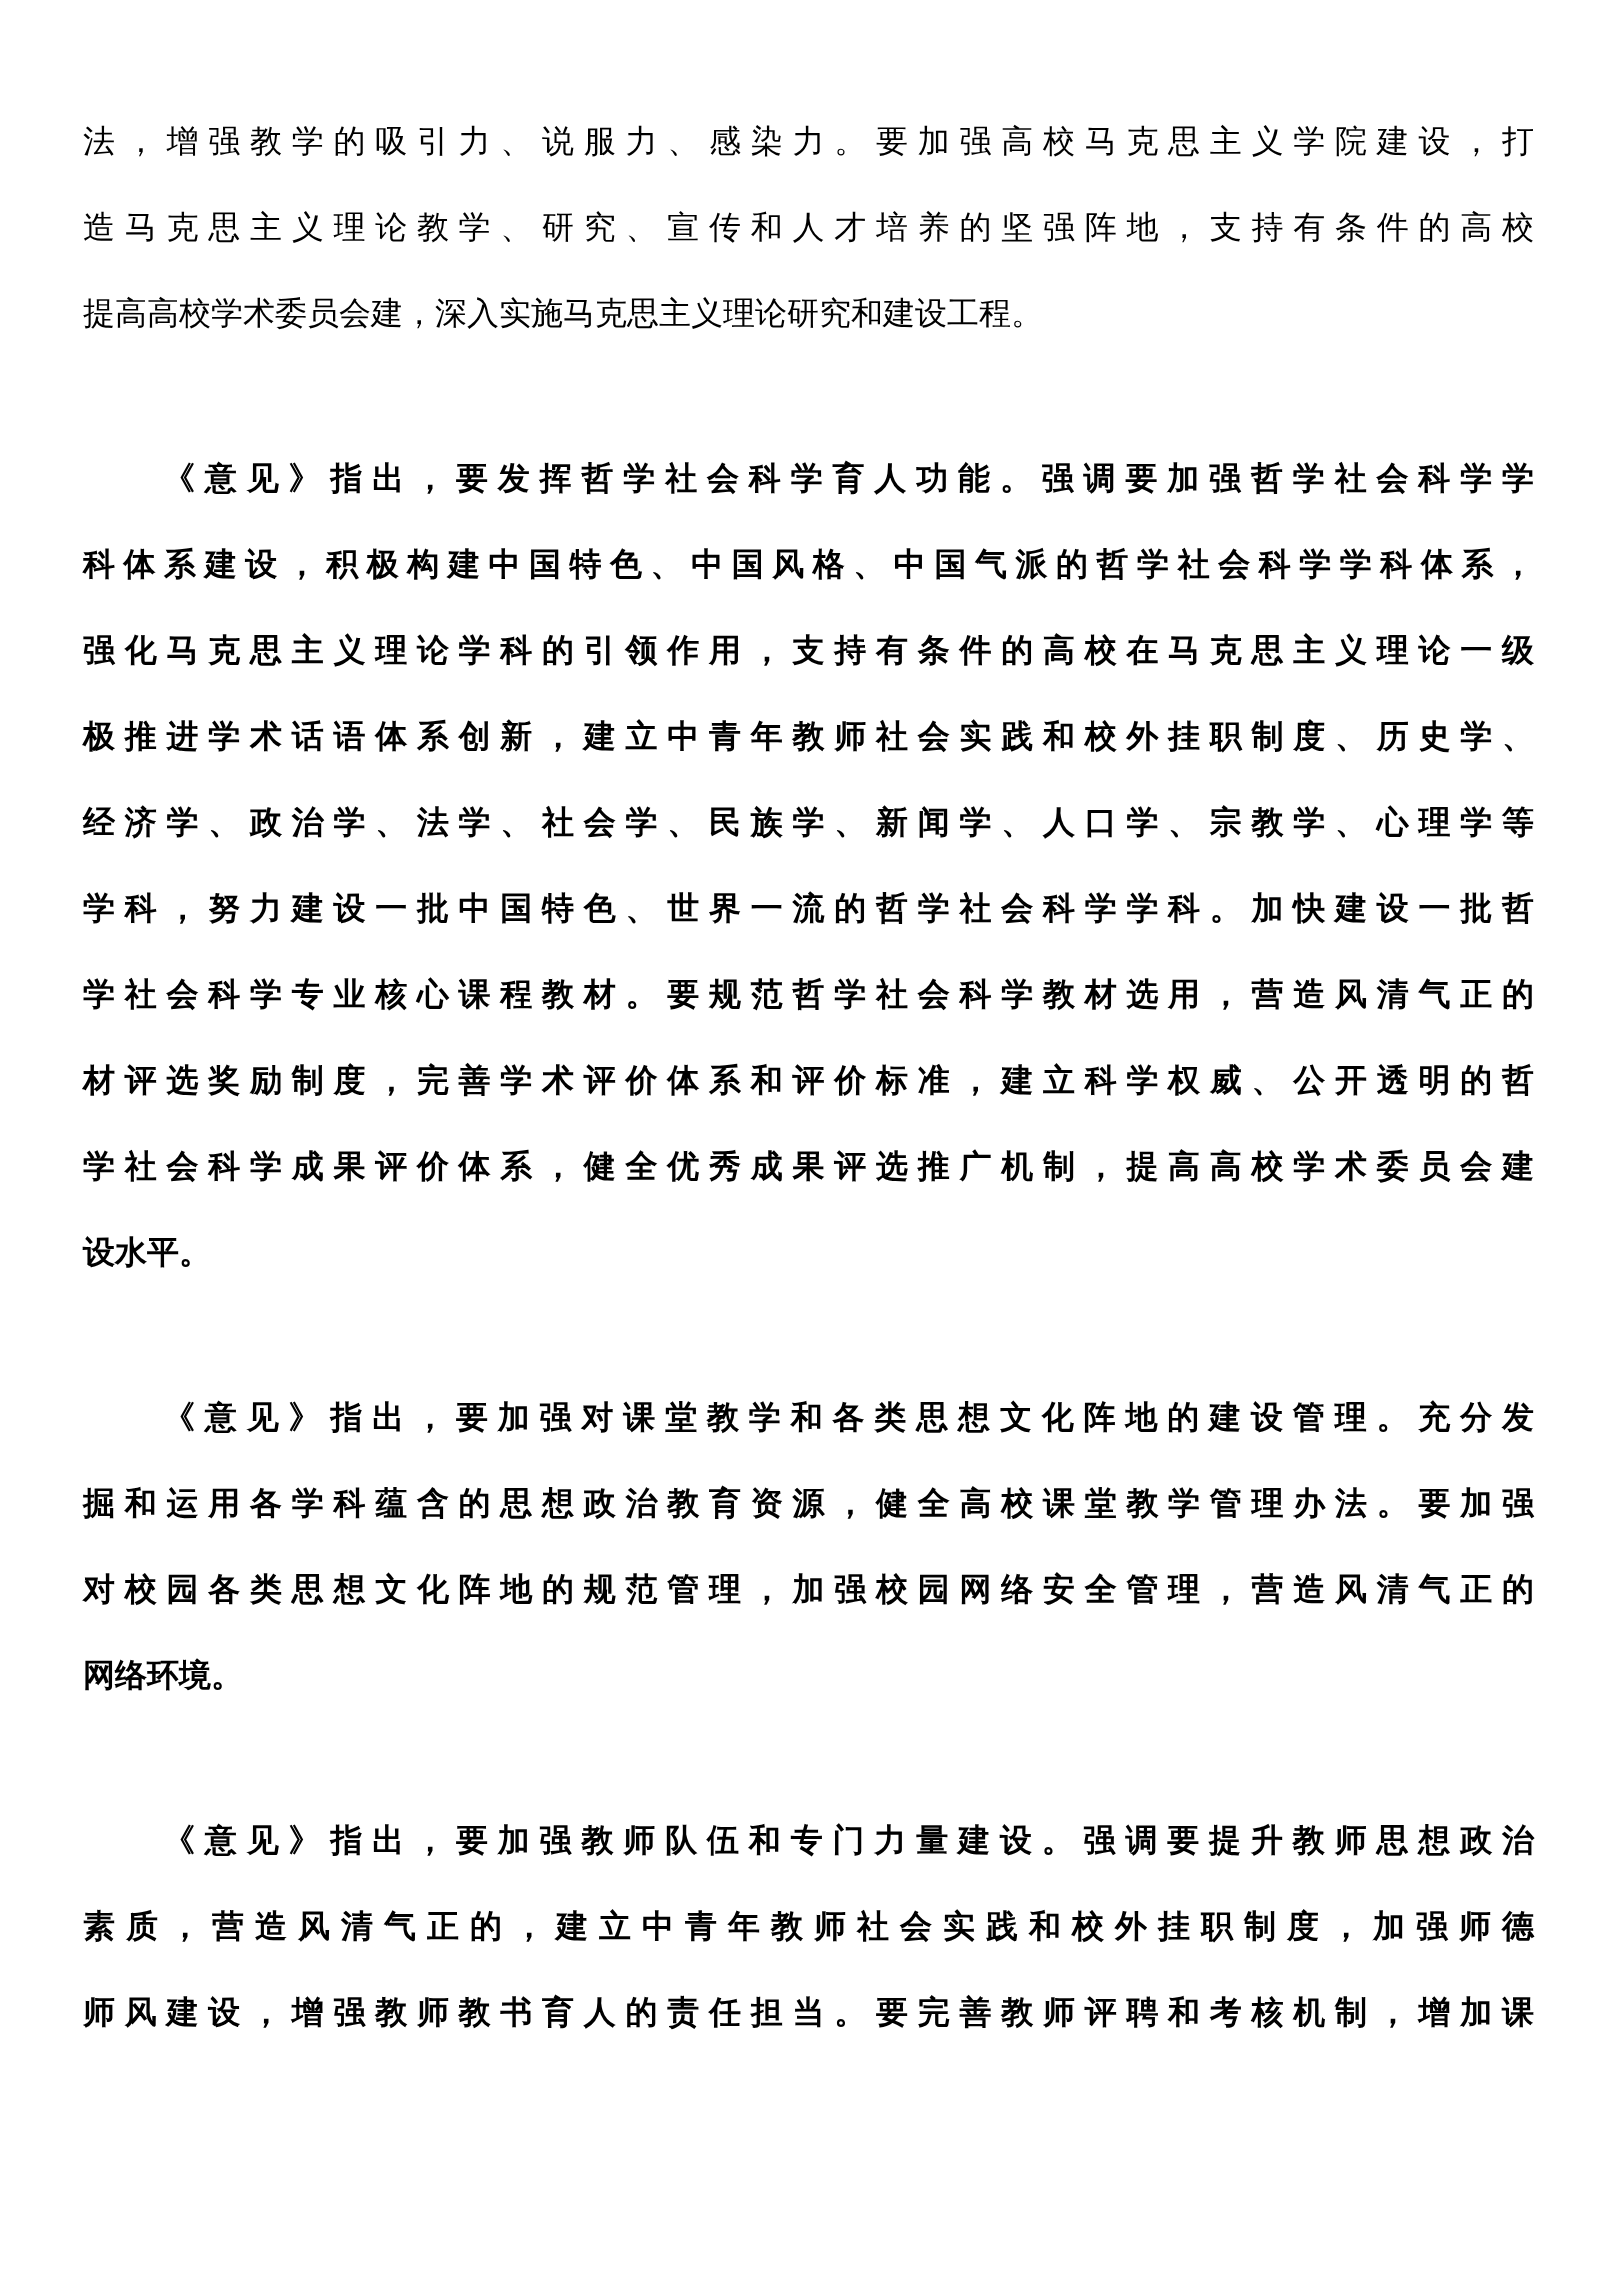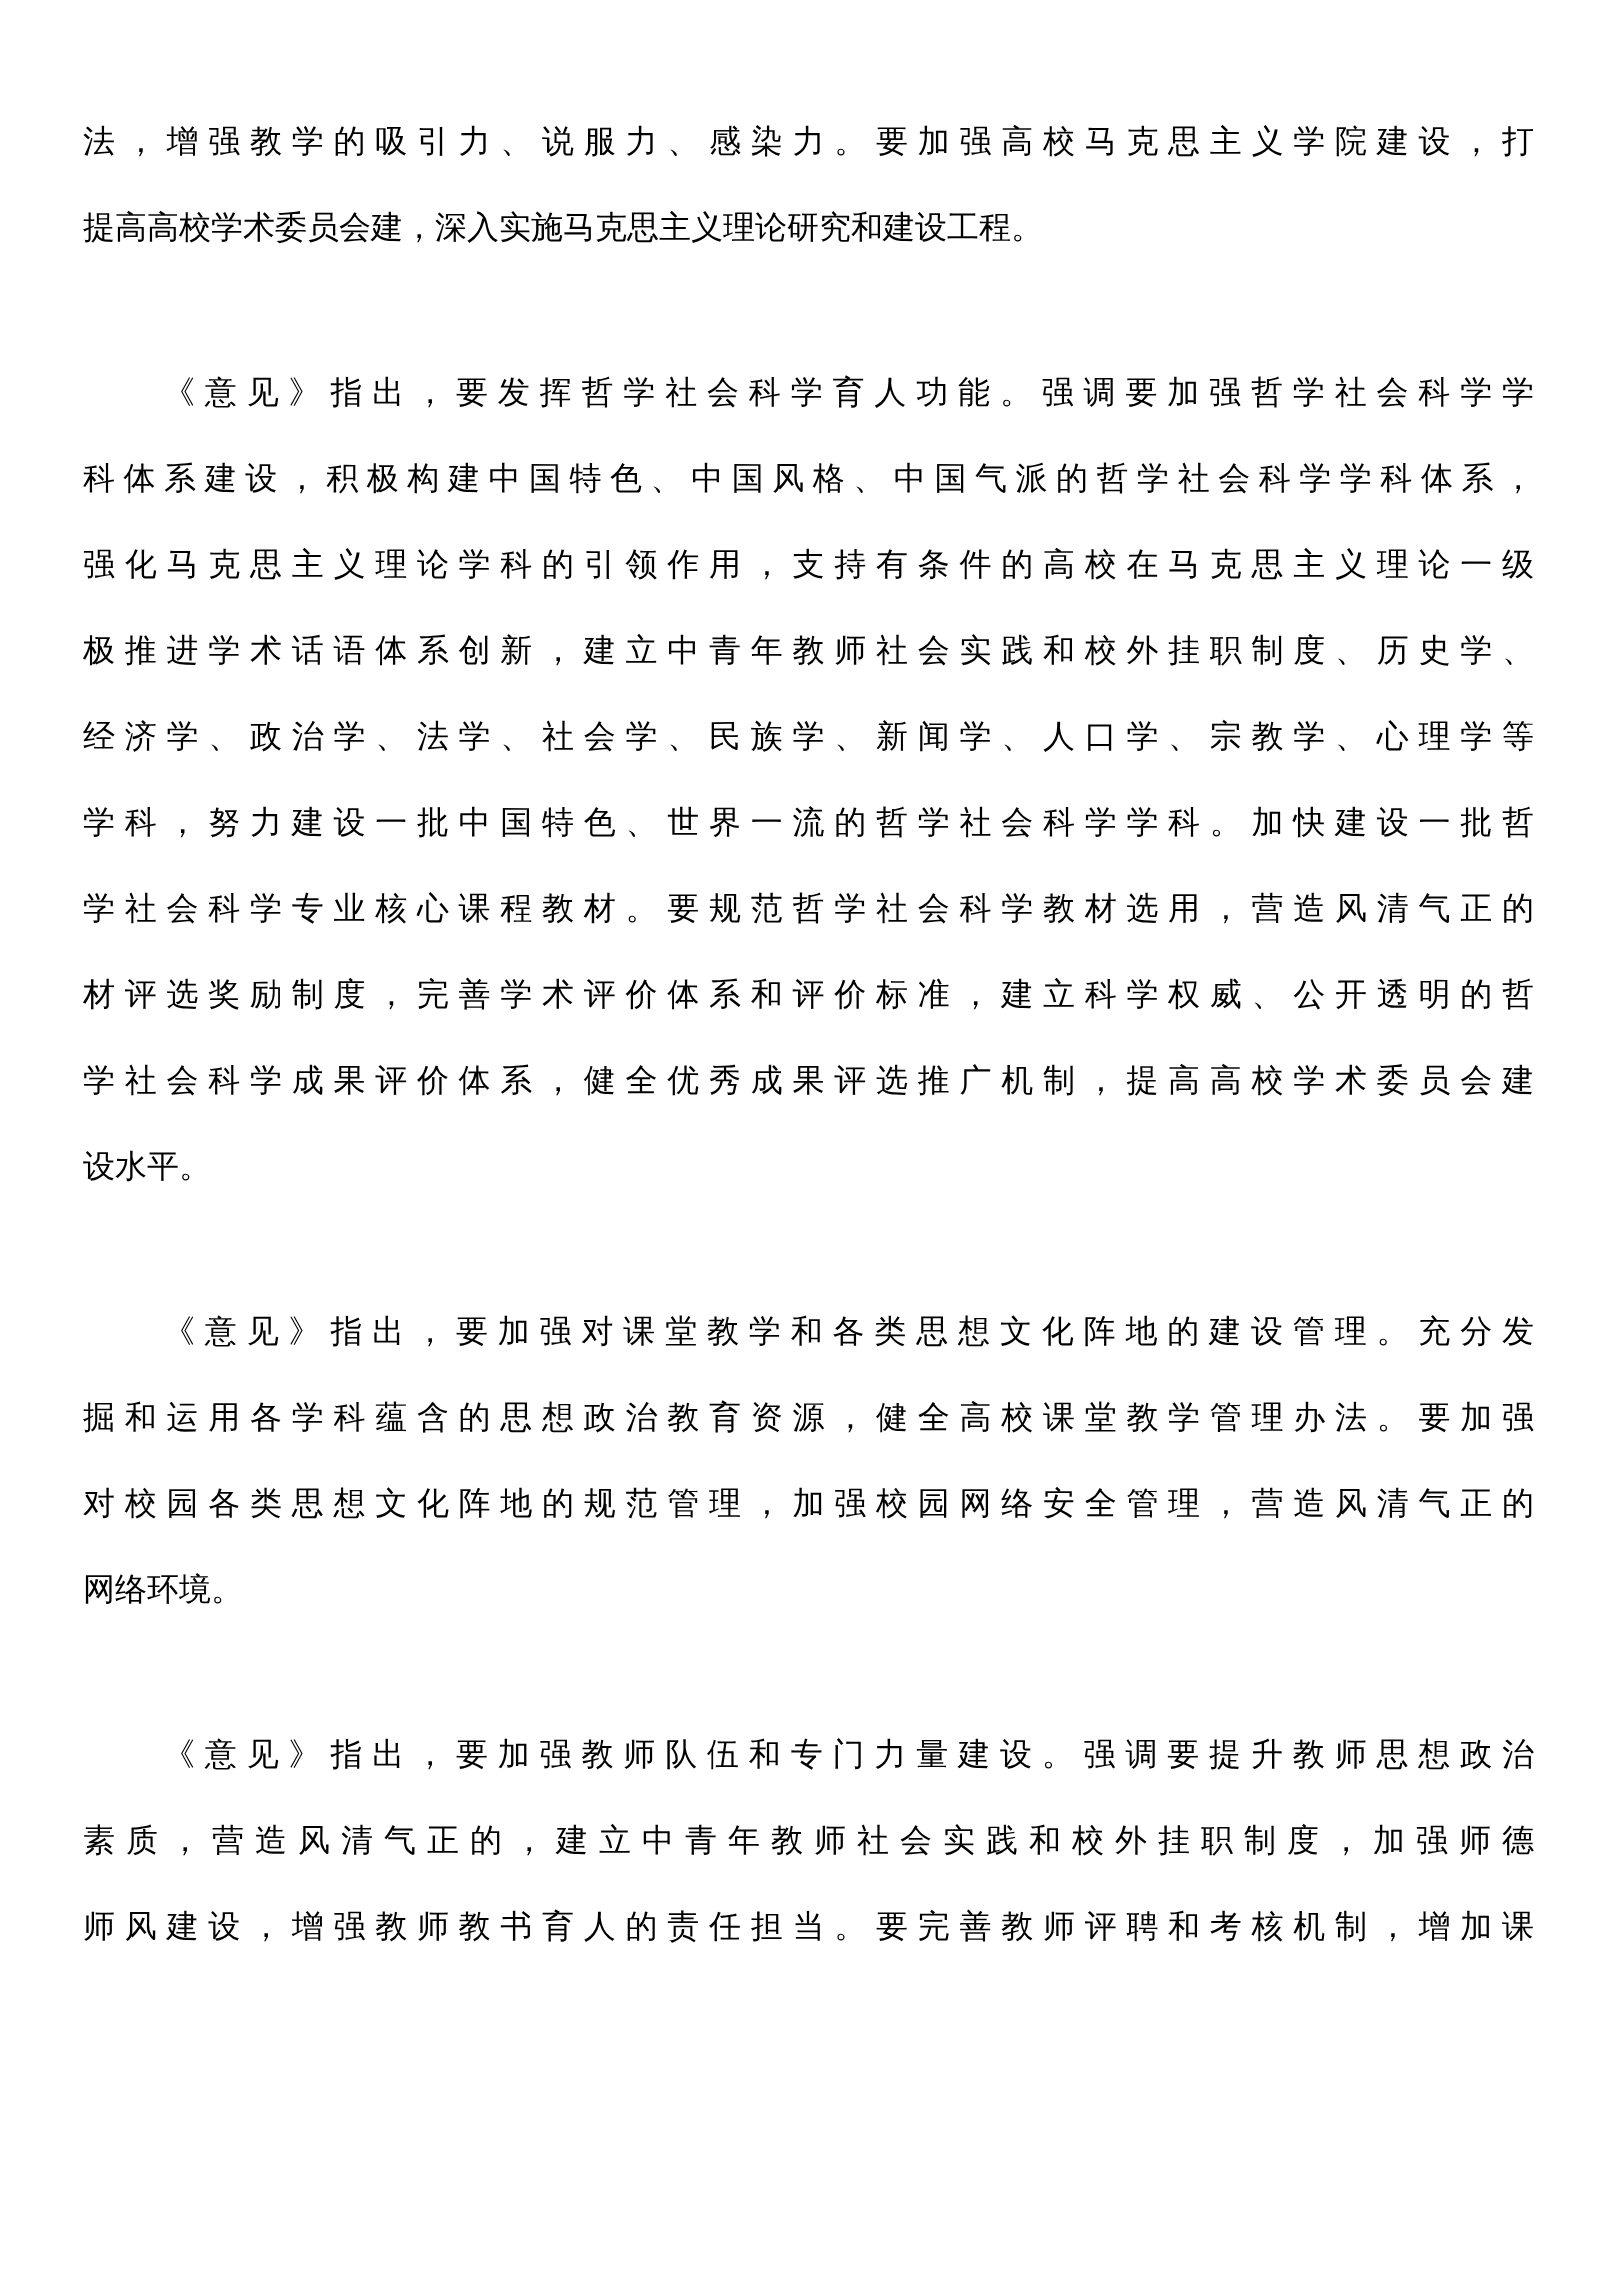--- a/index.html
+++ b/index.html
@@ -20,20 +20,21 @@
     padding: 98px 82px 0 83px;
     background: #ffffff;
     color: #000000;
     font-family: "Liberation Serif", serif;
   }
   .para {
     margin: 0;
   }
   .para + .para {
     margin-top: 79px;
+    font-weight: bold;
   }
   .line {
     box-sizing: border-box;
     width: 1451px;
     height: 86px;
     line-height: 86px;
     font-size: 32px;
     letter-spacing: 0;
     white-space: nowrap;
     text-align: justify;
@@ -47,20 +48,21 @@
   .line.plain {
     text-align-last: left;
   }
 </style>
 </head>
 <body>
 
 <div class="doc-page">
     <div class="para">
       <div class="line">法，增强教学的吸引力、说服力、感染力。要加强高校马克思主义学院建设，打</div>
+      <div class="line">造马克思主义理论教学、研究、宣传和人才培养的坚强阵地，支持有条件的高校</div>
       <div class="line plain">提高高校学术委员会建，深入实施马克思主义理论研究和建设工程。</div>
     </div>
     <div class="para">
       <div class="line indent">《意见》指出，要发挥哲学社会科学育人功能。强调要加强哲学社会科学学</div>
       <div class="line">科体系建设，积极构建中国特色、中国风格、中国气派的哲学社会科学学科体系，</div>
       <div class="line">强化马克思主义理论学科的引领作用，支持有条件的高校在马克思主义理论一级</div>
       <div class="line">极推进学术话语体系创新，建立中青年教师社会实践和校外挂职制度、历史学、</div>
       <div class="line">经济学、政治学、法学、社会学、民族学、新闻学、人口学、宗教学、心理学等</div>
       <div class="line">学科，努力建设一批中国特色、世界一流的哲学社会科学学科。加快建设一批哲</div>
       <div class="line">学社会科学专业核心课程教材。要规范哲学社会科学教材选用，营造风清气正的</div>

